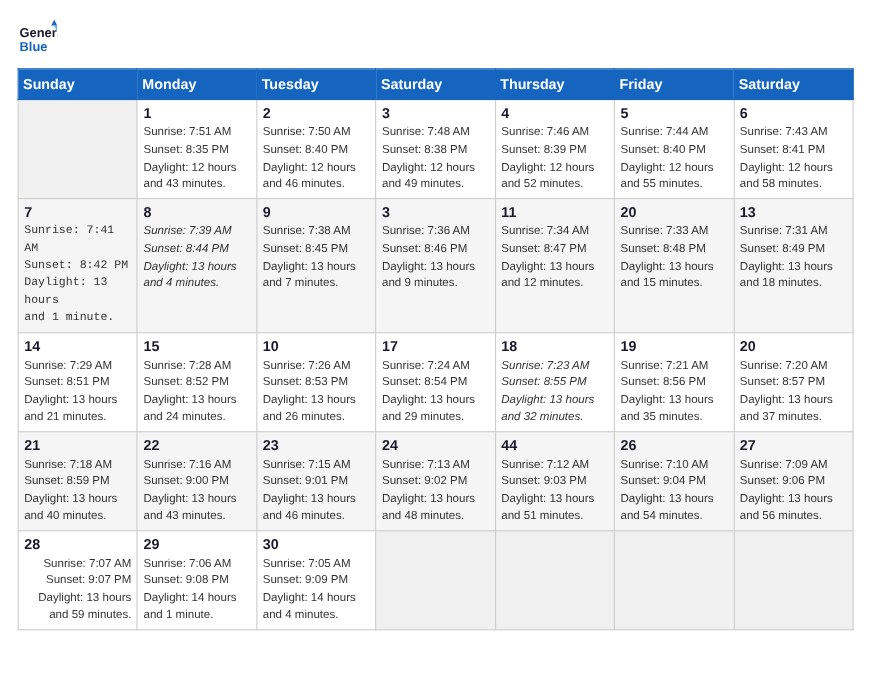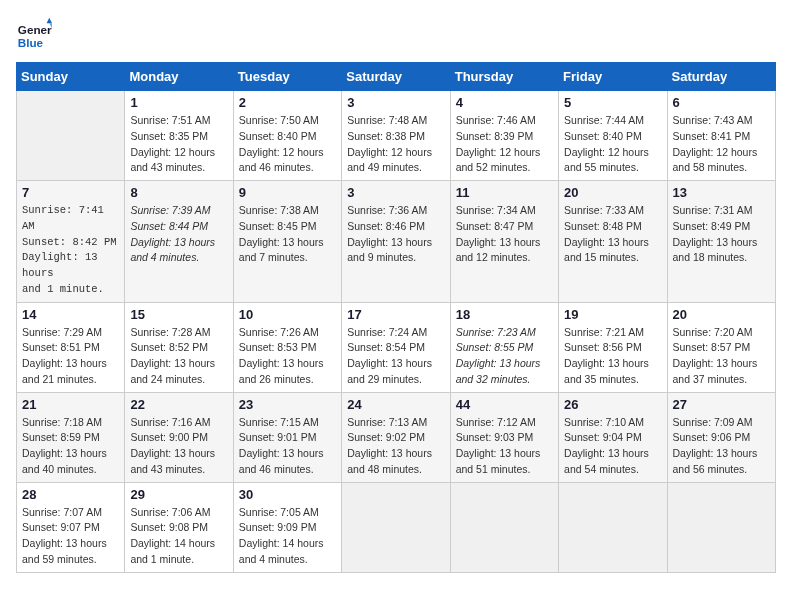--- a/index.html
+++ b/index.html
@@ -303,21 +303,21 @@
           <span class="day-num">27</span>
           <div class="day-info" style="white-space: pre-line;">Sunrise: 7:09 AM
 Sunset: 9:06 PM
 Daylight: 13 hours
 and 56 minutes.</div>
         </td>
       </tr>
       <tr>
         <td>
           <span class="day-num">28</span>
-          <div class="day-info" style="white-space: pre-line;">Sunrise: 7:07 AM
+          <div class="day-info" style="white-space: pre-line; text-align: right;">Sunrise: 7:07 AM
 Sunset: 9:07 PM
 Daylight: 13 hours
 and 59 minutes.</div>
         </td>
         <td>
           <span class="day-num">29</span>
           <div class="day-info" style="white-space: pre-line;">Sunrise: 7:06 AM
 Sunset: 9:08 PM
 Daylight: 14 hours
 and 1 minute.</div>

